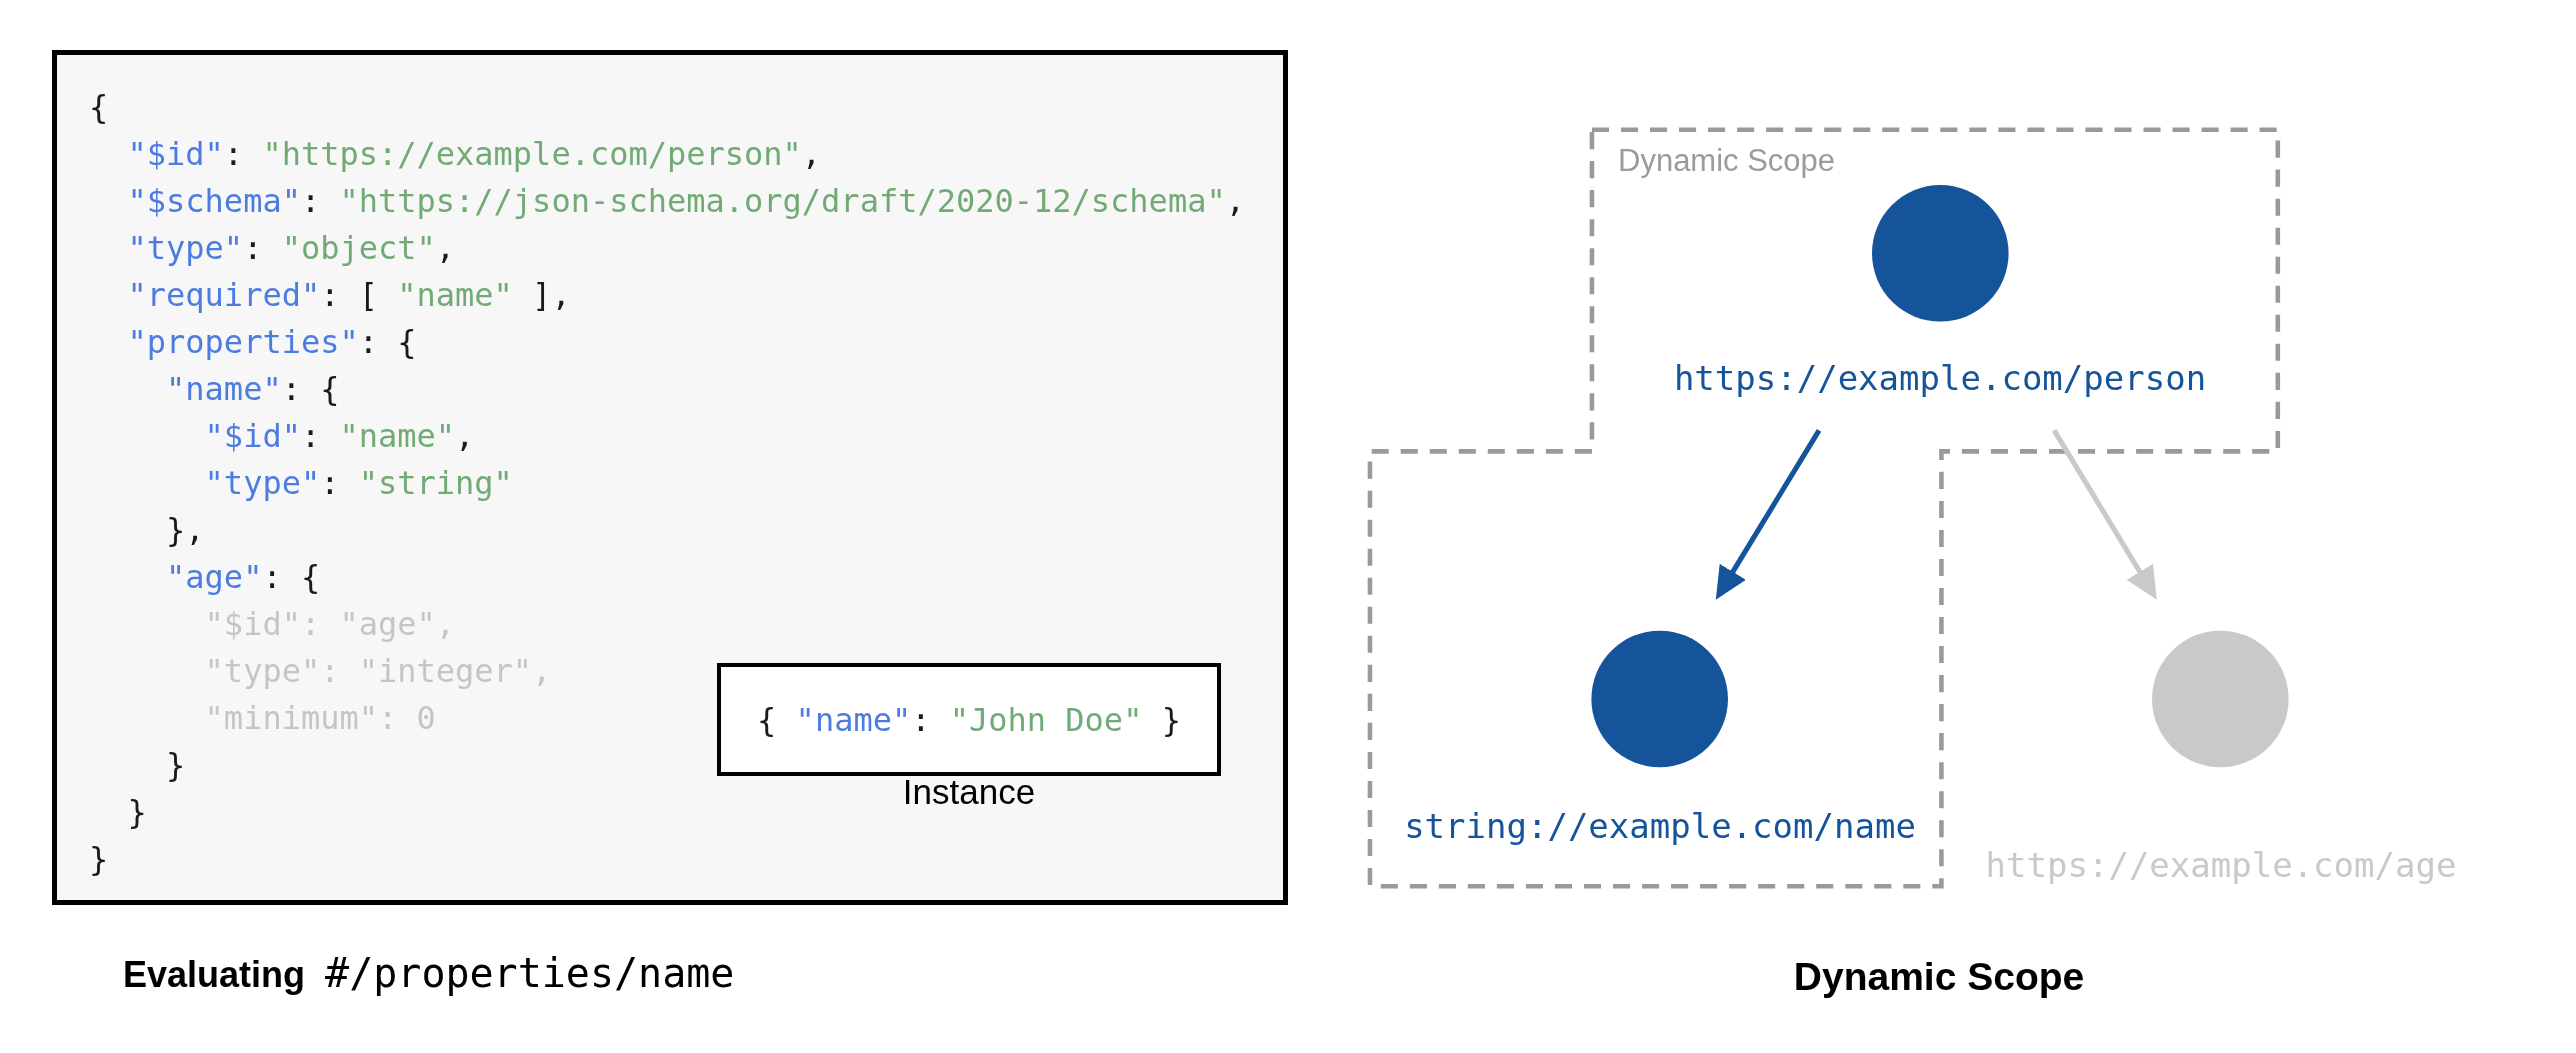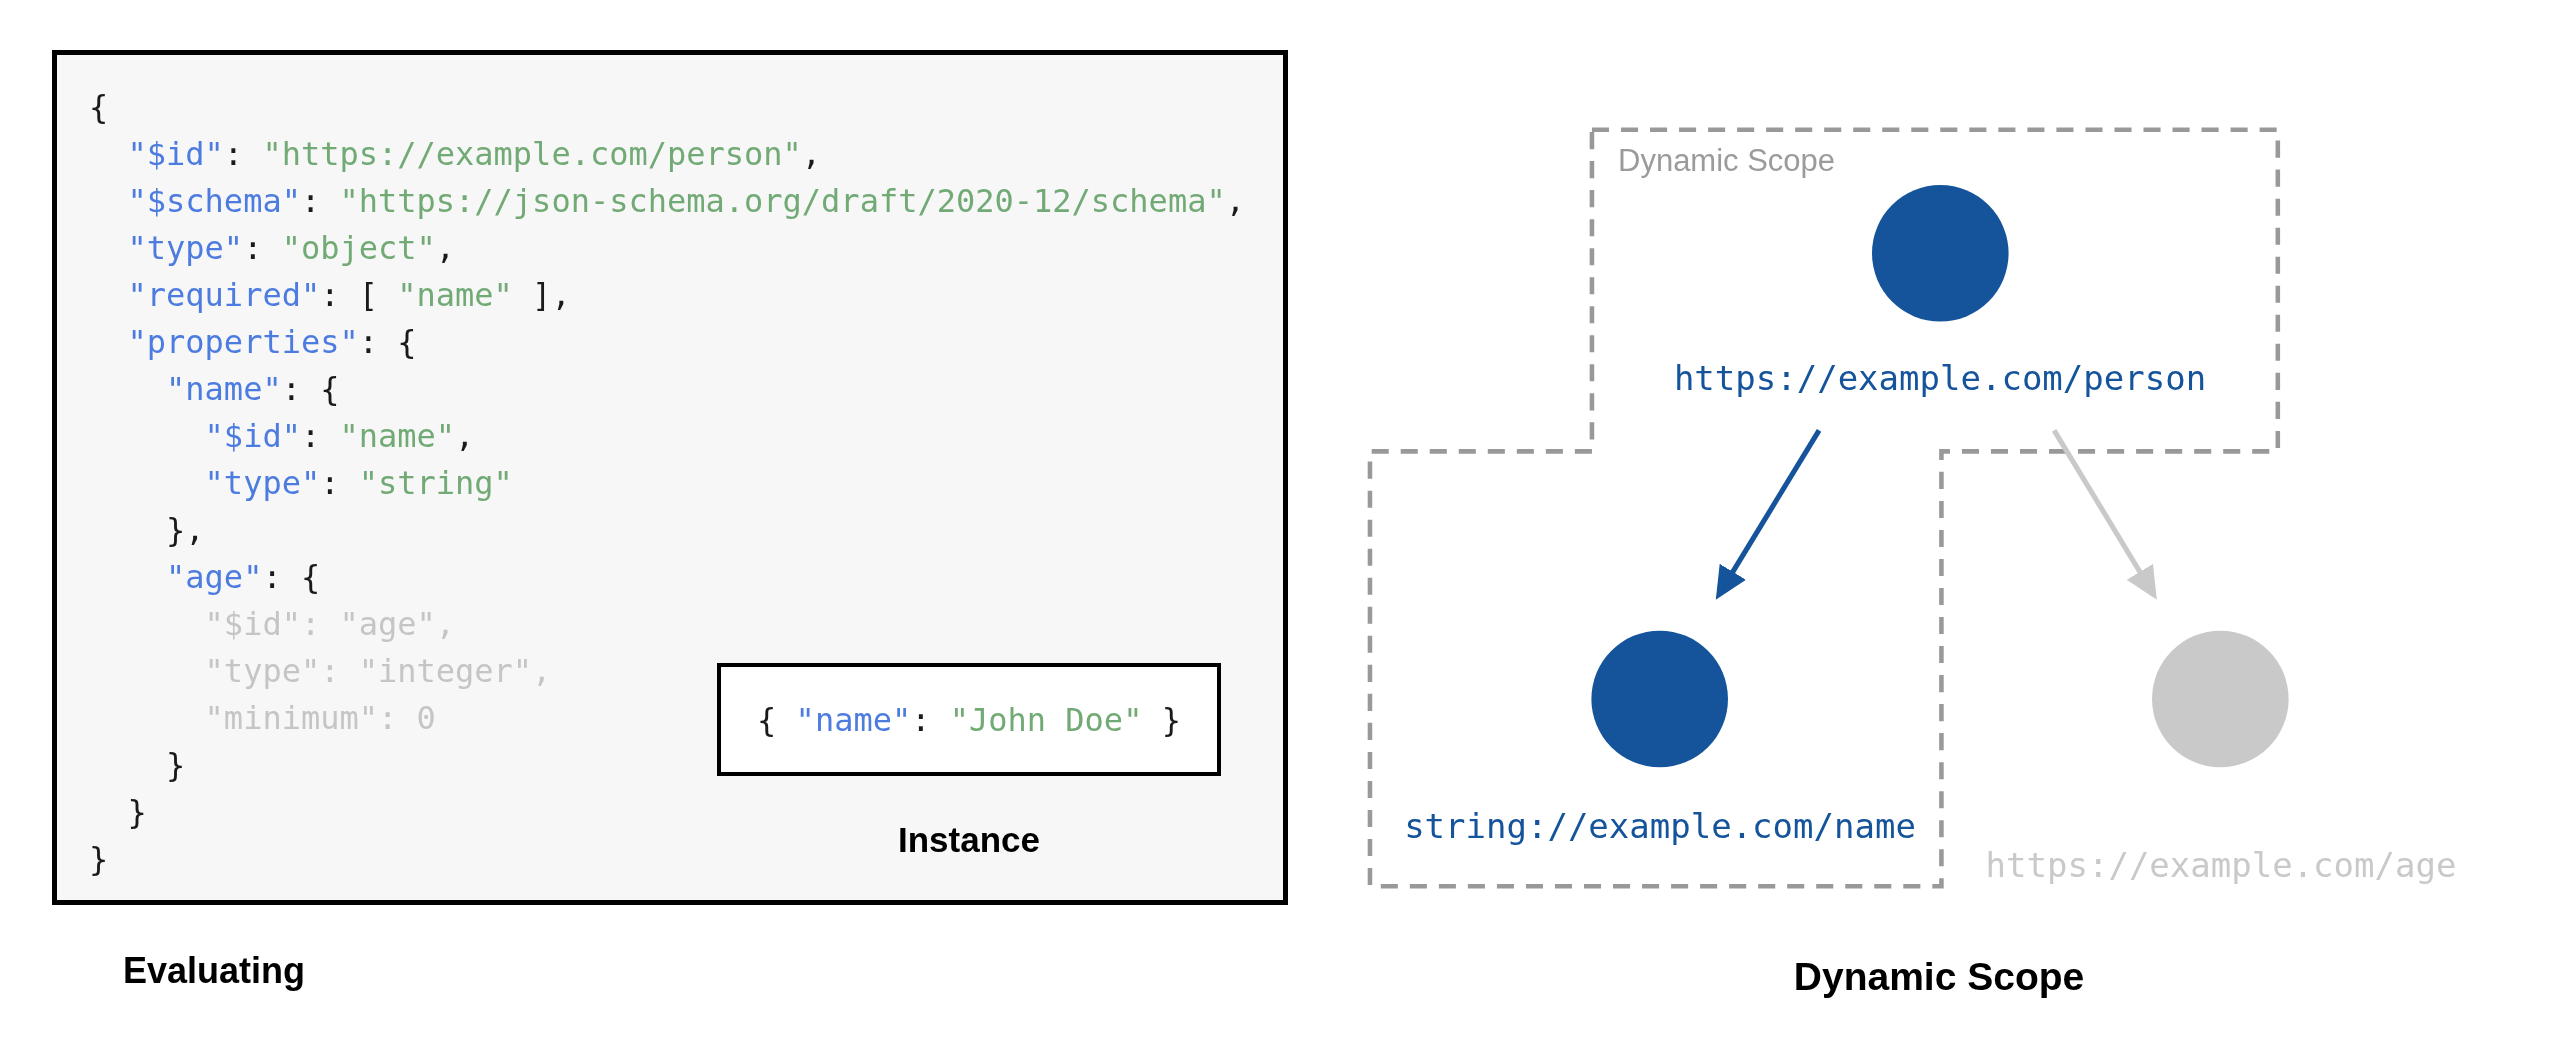--- a/index.html
+++ b/index.html
@@ -28,22 +28,22 @@
   .tk-f{color:var(--faded);}
 
   .instance-box{
     position:absolute;left:664px;top:613px;width:504px;height:113px;
     background:#ffffff;border:4.6px solid var(--ink);
     display:flex;align-items:center;justify-content:center;
     font-family:"DejaVu Sans Mono",monospace;font-size:32px;white-space:pre;
   }
   
   .instance-label{
-    position:absolute;left:969px;top:820px;transform:translateX(-50%);
-    font-weight:bold;font-size:35px;color:var(--ink);white-space:nowrap;
+    position:absolute;left:969px;top:772px;transform:translateX(-50%);
+    font-weight:normal;font-size:35px;color:var(--ink);white-space:nowrap;
   }
 
   .caption-left{
     position:absolute;left:123px;top:950px;
     display:flex;align-items:flex-end;gap:20px;white-space:nowrap;
   }
   .caption-left .cap-bold{font-weight:bold;font-size:36px;color:var(--ink);}
   .caption-left .cap-mono{font-family:"DejaVu Sans Mono",monospace;font-size:40px;color:var(--ink);}
 
   
@@ -74,20 +74,21 @@
 <div class="schema-panel">
   <div class="code"><div class="code-line"><span class="tk-p">{</span></div><div class="code-line"><span class="tk-p">  </span><span class="tk-k">"$id"</span><span class="tk-p">: </span><span class="tk-s">"https://example.com/person"</span><span class="tk-p">,</span></div><div class="code-line"><span class="tk-p">  </span><span class="tk-k">"$schema"</span><span class="tk-p">: </span><span class="tk-s">"https://json-schema.org/draft/2020-12/schema"</span><span class="tk-p">,</span></div><div class="code-line"><span class="tk-p">  </span><span class="tk-k">"type"</span><span class="tk-p">: </span><span class="tk-s">"object"</span><span class="tk-p">,</span></div><div class="code-line"><span class="tk-p">  </span><span class="tk-k">"required"</span><span class="tk-p">: [ </span><span class="tk-s">"name"</span><span class="tk-p"> ],</span></div><div class="code-line"><span class="tk-p">  </span><span class="tk-k">"properties"</span><span class="tk-p">: {</span></div><div class="code-line"><span class="tk-p">    </span><span class="tk-k">"name"</span><span class="tk-p">: {</span></div><div class="code-line"><span class="tk-p">      </span><span class="tk-k">"$id"</span><span class="tk-p">: </span><span class="tk-s">"name"</span><span class="tk-p">,</span></div><div class="code-line"><span class="tk-p">      </span><span class="tk-k">"type"</span><span class="tk-p">: </span><span class="tk-s">"string"</span></div><div class="code-line"><span class="tk-p">    },</span></div><div class="code-line"><span class="tk-p">    </span><span class="tk-k">"age"</span><span class="tk-p">: {</span></div><div class="code-line"><span class="tk-f">      "$id": "age",</span></div><div class="code-line"><span class="tk-f">      "type": "integer",</span></div><div class="code-line"><span class="tk-f">      "minimum": 0</span></div><div class="code-line"><span class="tk-p">    }</span></div><div class="code-line"><span class="tk-p">  }</span></div><div class="code-line"><span class="tk-p">}</span></div></div>
 </div>
 
 <div class="instance-box" style="left:717px;top:663px;"><span class="tk-p">{ </span><span class="tk-k">"name"</span><span class="tk-p">: </span><span class="tk-s">"John Doe"</span><span class="tk-p"> }</span></div>
 
 <div class="instance-label">Instance</div>
 
 <div class="caption-left">
   <span class="cap-bold">Evaluating</span>
+    <span class="cap-mono">#/properties/name</span>
 </div>
 
 <svg class="diagram" viewBox="0 0 4524 1850">
   <defs>
     <marker id="arrow-blue" markerWidth="7" markerHeight="7" refX="4.6" refY="3" orient="auto" markerUnits="strokeWidth">
       <path d="M0,0 L6.4,3 L0,6 Z" style="fill:var(--node_blue)"></path>
     </marker>
     <marker id="arrow-gray" markerWidth="7" markerHeight="7" refX="4.6" refY="3" orient="auto" markerUnits="strokeWidth">
       <path d="M0,0 L6.4,3 L0,6 Z" style="fill:var(--node_gray)"></path>
     </marker>

